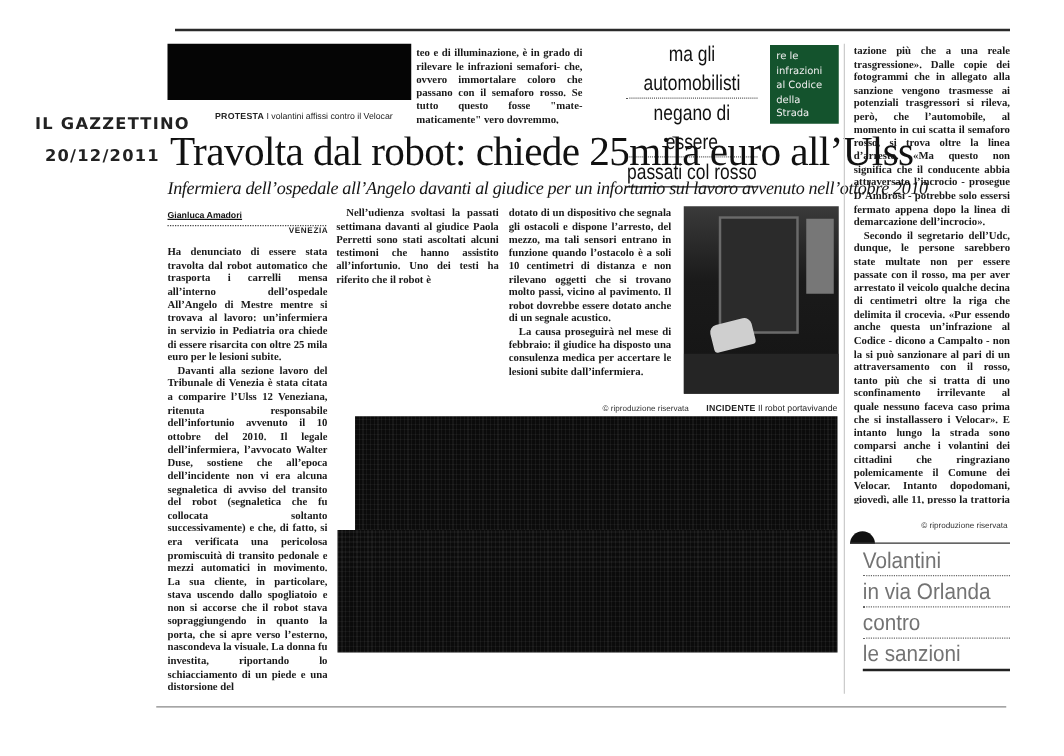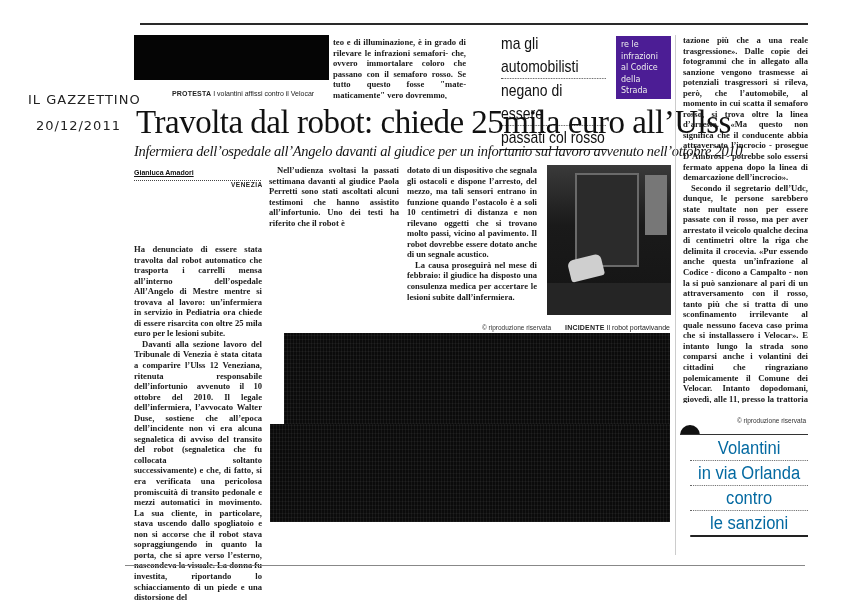--- a/index.html
+++ b/index.html
@@ -1,32 +1,32 @@
 <!DOCTYPE html>
 <html><head>
 <meta charset="utf-8">
 <style>
   html, body { margin:0; padding:0; }
   body { width:851px; height:605px; background:#ffffff; position:relative; overflow:hidden; font-family:"Liberation Serif", serif; color:#141414; }
   .abs { position:absolute; }
   .rule { position:absolute; background:#2a2a2a; }
-  .handwrite { font-family:"DejaVu Sans", sans-serif; font-size:13px; letter-spacing:1px; color:#222; font-weight:400; }
+  .handwrite { font-family:"DejaVu Sans", sans-serif; font-size:13px; letter-spacing:1px; color:#222; font-weight:700; }
   .col { position:absolute; font-size:8.6px; line-height:10.55px; text-align:justify; font-weight:bold; color:#1a1a1a; }
   .col p { margin:0; text-indent:0; }
   .col p.ind { text-indent:8px; }
   .blackbox { position:absolute; background:#050505; }
   .noisy { background:#0b0b0b; background-image: repeating-linear-gradient(90deg, rgba(255,255,255,0.05) 0 1px, transparent 1px 3px), repeating-linear-gradient(0deg, rgba(255,255,255,0.04) 0 1px, transparent 1px 4px); }
   .caption { position:absolute; font-family:"Liberation Sans", sans-serif; font-size:7px; color:#222; white-space:nowrap; }
   .caption b { font-weight:900; letter-spacing:0.2px; }
   .headline { position:absolute; font-size:33px; letter-spacing:-0.5px; white-space:nowrap; color:#111; }
   .subhead { position:absolute; font-style:italic; font-size:14.5px; letter-spacing:-0.3px; white-space:nowrap; color:#161616; }
-  .pull { position:absolute; font-family:"Liberation Sans", sans-serif; text-align:left; color:#111; }
+  .pull { position:absolute; font-family:"Liberation Sans", sans-serif; text-align:center; color:#111; }
   .pull div { font-size:17px; line-height:23px; border-bottom:1px dotted #555; transform:scaleX(0.82); transform-origin:right; }
-  .pullbox { position:absolute; background:#4c1d95; color:#eee; font-family:"DejaVu Sans", sans-serif; font-size:8px; line-height:11.5px; padding:3px 5px; }
-  .side-pull { position:absolute; font-family:"Liberation Sans", sans-serif; text-align:center; color:#0369a1; }
+  .pullbox { position:absolute; background:#14532d; color:#eee; font-family:"DejaVu Sans", sans-serif; font-size:8px; line-height:11.5px; padding:3px 5px; }
+  .side-pull { position:absolute; font-family:"Liberation Sans", sans-serif; text-align:left; color:#737373; }
   .side-pull div { font-size:18px; line-height:24px; border-bottom:1px dotted #666; transform:scaleX(0.92); transform-origin:right; }
   .byline { position:absolute; font-family:"Liberation Sans", sans-serif; font-size:7px; font-weight:900; color:#111; }
   .dateline { position:absolute; font-family:"Liberation Sans", sans-serif; font-size:6.5px; font-weight:bold; color:#222; letter-spacing:0.5px; }
   .copy { position:absolute; font-family:"Liberation Sans", sans-serif; font-size:6.5px; color:#333; white-space:nowrap; }
   .photo { position:absolute; background:#111; overflow:hidden; }
 </style>
 </head>
 <body>
 
 <div class="rule" style="left:140px; top:23px; width:668px; height:2px;"></div>
@@ -58,21 +58,21 @@
   <div>Strada</div>
 </div>
 
 <div class="headline" style="left:136px; top:104px;">Travolta dal robot: chiede 25mila euro all’Ulss</div>
 <div class="subhead" style="left:134px; top:143px;">Infermiera dell’ospedale all’Angelo davanti al giudice per un infortunio sul lavoro avvenuto nell’ottobre 2010</div>
 
 <div class="byline" style="left:134px; top:169px; text-decoration:underline;">Gianluca Amadori</div>
 <div class="abs" style="left:134px; top:180px; width:127px; border-top:1px dotted #444;"></div>
 <div class="dateline" style="left:231px; top:181px;">VENEZIA</div>
 
-<div class="col" style="left:134px; top:196px; width:128px; height:360px; overflow:hidden;margin-top:48px;">
+<div class="col" style="left:134px; top:196px; width:128px; height:360px; overflow:hidden;">
   <p>Ha denunciato di essere stata travolta dal robot automatico che trasporta i carrelli mensa all’interno dell’ospedale All’Angelo di Mestre mentre si trovava al lavoro: un’infermiera in servizio in Pediatria ora chiede di essere risarcita con oltre 25 mila euro per le lesioni subite.</p>
   <p class="ind">Davanti alla sezione lavoro del Tribunale di Venezia è stata citata a comparire l’Ulss 12 Veneziana, ritenuta responsabile dell’infortunio avvenuto il 10 ottobre del 2010. Il legale dell’infermiera, l’avvocato Walter Duse, sostiene che all’epoca dell’incidente non vi era alcuna segnaletica di avviso del transito del robot (segnaletica che fu collocata soltanto successivamente) e che, di fatto, si era verificata una pericolosa promiscuità di transito pedonale e mezzi automatici in movimento. La sua cliente, in particolare, stava uscendo dallo spogliatoio e non si accorse che il robot stava sopraggiungendo in quanto la porta, che si apre verso l’esterno, nascondeva la visuale. La donna fu investita, riportando lo schiacciamento di un piede e una distorsione del</p>
 </div>
 
 <div class="col" style="left:269px; top:165px; width:130px; height:188px; overflow:hidden;">
   <p class="ind">Nell’udienza svoltasi la passati settimana davanti al giudice Paola Perretti sono stati ascoltati alcuni testimoni che hanno assistito all’infortunio. Uno dei testi ha riferito che il robot è</p>
 </div>
 
 <div class="col" style="left:407px; top:165px; width:130px; height:155px; overflow:hidden;">
   <p>dotato di un dispositivo che segnala gli ostacoli e dispone l’arresto, del mezzo, ma tali sensori entrano in funzione quando l’ostacolo è a soli 10 centimetri di distanza e non rilevano oggetti che si trovano molto passi, vicino al pavimento. Il robot dovrebbe essere dotato anche di un segnale acustico.</p>

